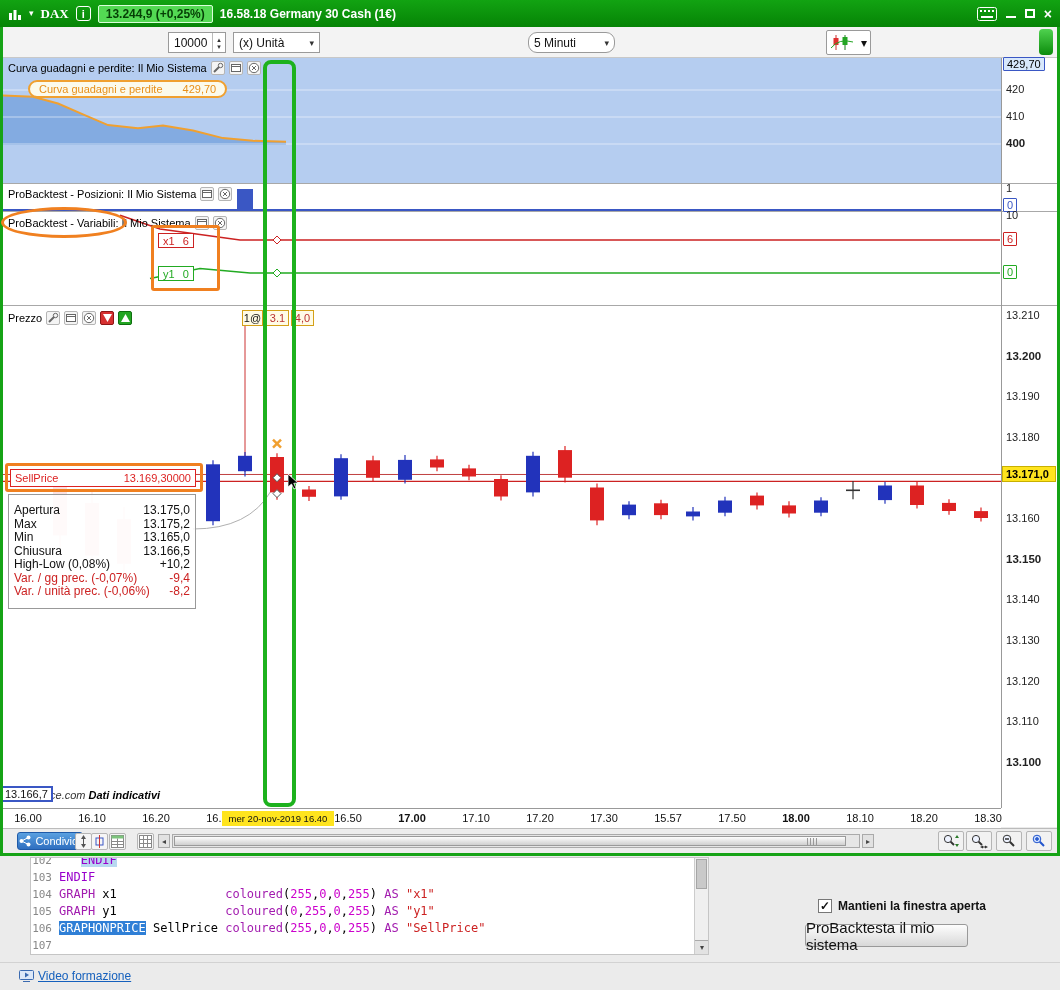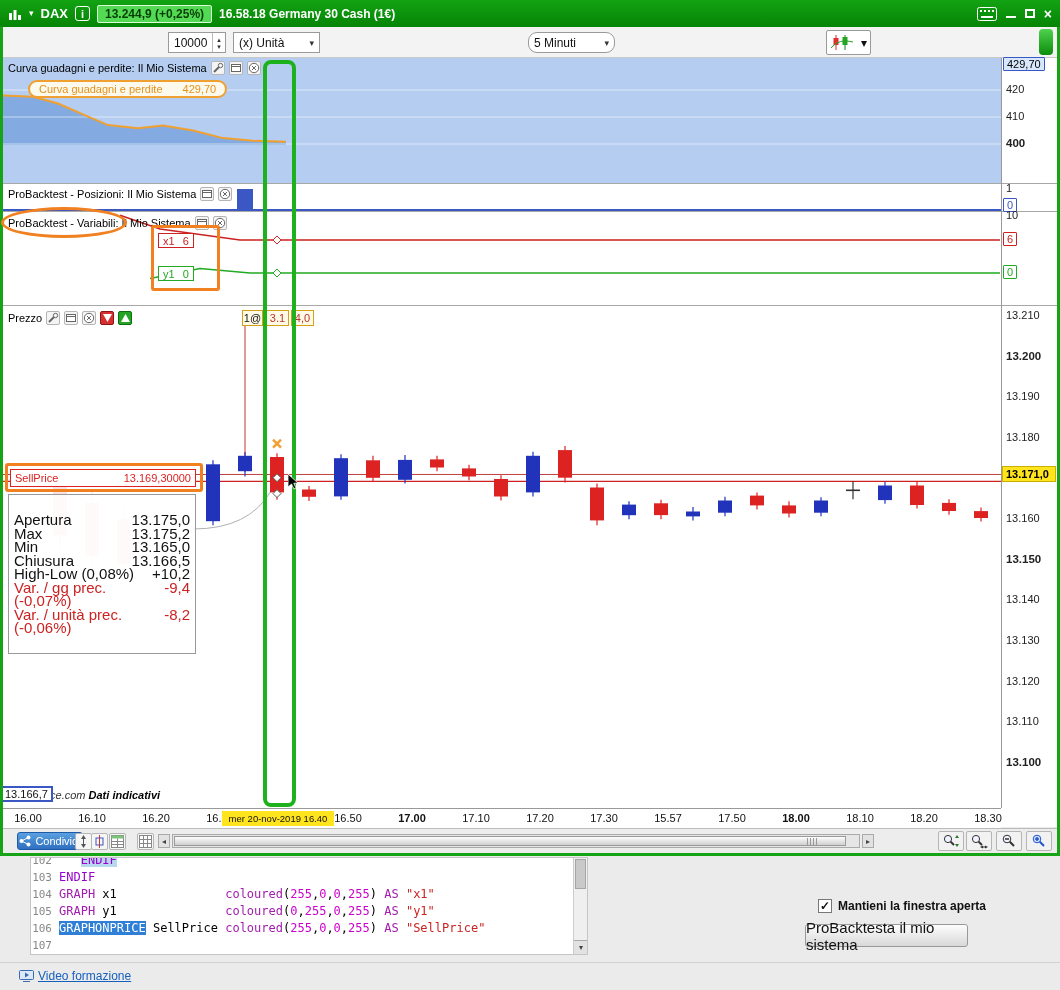--- a/index.html
+++ b/index.html
@@ -3,21 +3,21 @@
 <meta charset="utf-8">
 <style>
 *{margin:0;padding:0;box-sizing:border-box;}
 body{font-family:"Liberation Sans",sans-serif;background:#fff;}
 .app{position:relative;width:1060px;height:990px;background:#ebebeb;overflow:hidden;font-size:12px;color:#111;}
 .abs{position:absolute;}
 
 
 .titlebar{position:absolute;left:0;top:0;width:1060px;height:27px;background:linear-gradient(#12a312,#068406);display:flex;align-items:center;gap:7px;padding:0 8px;color:#fff;}
 .tb-caret{font-size:9px;line-height:1;}
-.tb-symbol{font-weight:bold;font-size:13px;}
+.tb-symbol{font-weight:bold;font-size:13px;font-family:Liberation Serif, serif;}
 .tb-info{width:15px;height:15px;border:1px solid #fff;border-radius:3px;display:flex;align-items:center;justify-content:center;font-size:11px;font-weight:bold;}
 .tb-badge{background:#53d953;border:1px solid #d9ffd9;color:#053f05;font-weight:bold;font-size:12px;padding:1px 7px;border-radius:2px;}
 .tb-session{font-weight:bold;font-size:12px;}
 .tb-right{margin-left:auto;display:flex;align-items:center;gap:9px;}
 .wm{width:10px;height:9px;border-bottom:2px solid #fff;}
 .wx{width:10px;height:9px;border:2px solid #fff;}
 .wc{font-size:14px;font-weight:bold;line-height:1;}
 
 
 .frame{position:absolute;background:#16a316;z-index:25;}
@@ -55,21 +55,21 @@
 .curbadge{position:absolute;left:1px;width:54px;background:#ffe41e;color:#000;font-weight:bold;font-size:11px;text-align:left;padding:1px 3px;border:1px solid #c8b000;z-index:7;}
 
 
 .varchip{position:absolute;height:15px;background:#fff;border:1px solid;display:flex;align-items:center;gap:8px;padding:0 4px;font-size:11px;z-index:6;}
 .posbar{position:absolute;left:237px;top:189px;width:16px;height:21px;background:#3a57c4;z-index:3;}
 .posline{position:absolute;left:3px;top:209px;width:998px;height:2px;background:#3a57c4;z-index:2;}
 
 
 .chip{position:absolute;height:16px;border:1px solid #d4a017;background:#fffbe6;font-size:11px;display:flex;align-items:center;justify-content:center;z-index:5;}
 .sellchip{position:absolute;left:10px;top:469px;width:186px;height:18px;background:#fff;border:1px solid #dd2222;color:#dd2222;font-size:11px;display:flex;align-items:center;justify-content:space-between;padding:0 4px;z-index:6;}
-.infobox{position:absolute;left:8px;top:494px;width:188px;background:rgba(255,255,255,.84);border:1px solid #999;font-size:15px;padding:18px 0;z-index:5;}
+.infobox{position:absolute;left:8px;top:494px;width:188px;background:rgba(255,255,255,.84);border:1px solid #999;font-size:12px;padding:9px 0;z-index:5;}
 .irow{display:flex;justify-content:space-between;padding:0 5px;line-height:13.5px;}
 .irow.neg{color:#cc2222;}
 
 
 .hl-rect{position:absolute;left:263px;top:60px;width:33px;height:747px;border:4px solid #1db21d;border-radius:8px;z-index:30;}
 .o-ellipse{position:absolute;left:1px;top:207px;width:126px;height:31px;border:3px solid #f08020;border-radius:50%;z-index:31;}
 .o-rect{position:absolute;border:3px solid #f08020;border-radius:3px;z-index:31;}
 
 
 .xaxis{position:absolute;left:3px;top:808px;width:998px;height:20px;background:#fff;border-top:1px solid #999;z-index:3;}
@@ -85,21 +85,21 @@
 .sharebtn{position:absolute;left:0;top:3px;width:66px;height:18px;background:linear-gradient(#5aa0e0,#2f6fc0);border:1px solid #1f5aa8;border-radius:3px;color:#fff;font-size:11px;display:flex;align-items:center;justify-content:center;gap:4px;margin-left:14px;}
 .tico{position:absolute;top:4px;width:17px;height:17px;background:#f6f6f6;border:1px solid #b5b5b5;border-radius:2px;display:flex;align-items:center;justify-content:center;}
 .scrollarrow{position:absolute;top:5px;width:12px;height:14px;background:#e2e2e2;border:1px solid #aaa;font-size:8px;display:flex;align-items:center;justify-content:center;color:#444;}
 .sctrack{position:absolute;left:169px;top:5px;width:688px;height:14px;border:1px solid #aaa;background:#e6e6e6;}
 .scthumb{position:absolute;left:1px;top:1px;width:672px;height:10px;background:linear-gradient(#fdfdfd,#cfcfcf);border:1px solid #9a9a9a;}
 .grip{position:absolute;right:28px;top:1px;width:10px;height:8px;background:repeating-linear-gradient(90deg,#999 0 1px,transparent 1px 3px);}
 .zbtn{position:absolute;top:2px;width:26px;height:20px;background:#f2f2f2;border:1px solid #b5b5b5;border-radius:2px;display:flex;align-items:center;justify-content:center;}
 
 
 .editorbg{position:absolute;left:0;top:856px;width:1060px;height:134px;background:#ebebeb;}
-.codebox{position:absolute;left:30px;top:857px;width:558px;height:98px;background:#fff;border:1px solid #c5c5c5;overflow:hidden;}
+.codebox{position:absolute;left:30px;top:857px;width:679px;height:98px;background:#fff;border:1px solid #c5c5c5;overflow:hidden;}
 .codelines{margin-top:-6px;}
 .cline{display:flex;height:17px;line-height:17px;font-family:"DejaVu Sans Mono",monospace;font-size:12px;}
 .lnum{width:28px;text-align:right;padding-right:7px;color:#888;font-size:11px;flex:none;font-family:"DejaVu Sans Mono",monospace;}
 .ltext{white-space:pre;}
 .tk-p{color:#000;}
 .tk-kw{color:#a21caf;}
 .tk-kw2{color:#9900cc;}
 .tk-n{color:#cc00cc;}
 .tk-s{color:#cc2222;}
 .tk-sel{background:#2f7fd6;color:#fff;}

